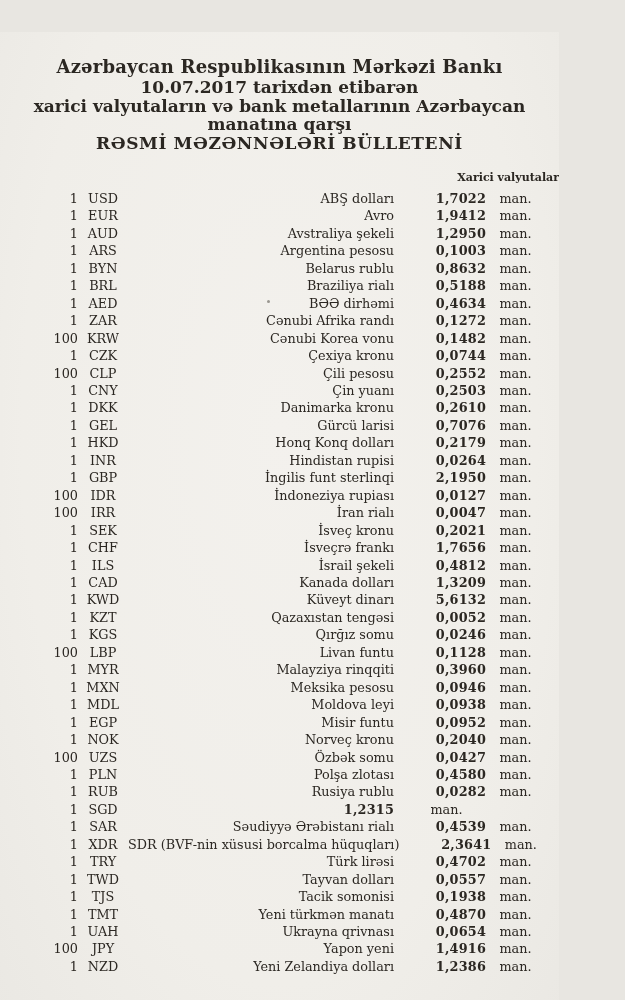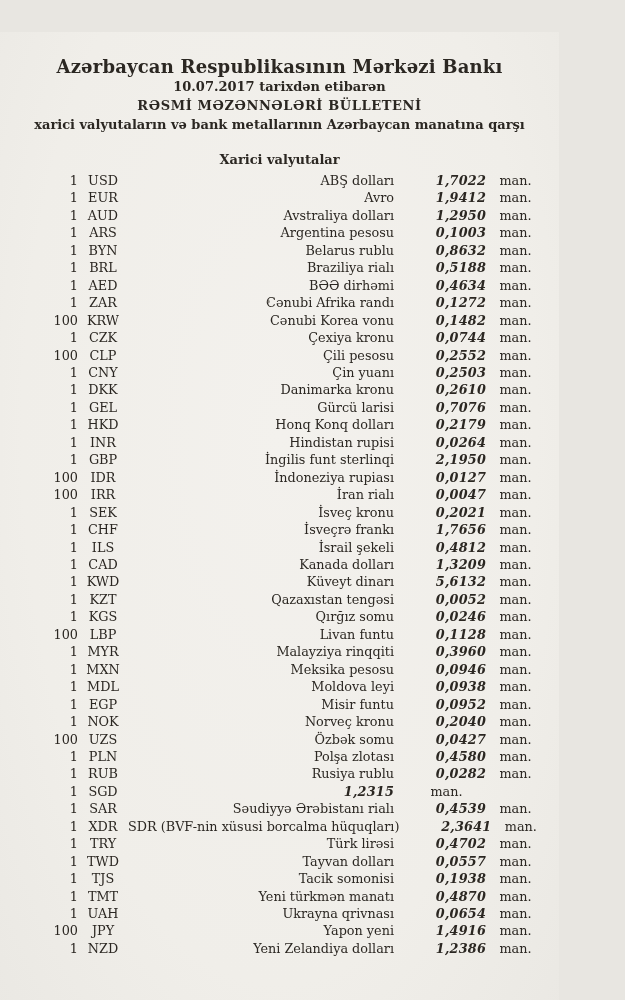--- a/index.html
+++ b/index.html
@@ -15,58 +15,58 @@
     color: #2b2722;
     overflow: hidden;
     margin-top: 32px;
   }
   header { padding-top: 24px; text-align: center; }
   .bank-name {
     font-size: 18px; font-weight: bold; line-height: 21px;
     letter-spacing: 0.2px;
   }
   .subline {
-    font-size: 13px; font-weight: bold; line-height: 18px; margin-top: 1px;
+    font-size: 17px; font-weight: bold; line-height: 18px; margin-top: 1px;
   }
   .caps { letter-spacing: 0.6px; }
   .section-title {
-    margin-top: 18px; text-align: center;
-    font-size: 13px; font-weight: bold; line-height: 16px;
+    margin-top: 18px; text-align: right;
+    font-size: 11px; font-weight: bold; line-height: 16px;
   }
   .rates-table {
     margin: 4px 0 0 30px;
     width: 502px;
   }
   .row {
     display: grid;
     grid-template-columns: 48px 50px 1fr 92px 46px;
     line-height: 17.45px;
     font-size: 12.8px;
     white-space: nowrap;
   }
   .qty  { text-align: right; }
   .code { text-align: center; }
   .name { text-align: right; overflow: visible; }
-  .rate { text-align: right; font-style: italic; font-weight: bold; letter-spacing: 0.2px; }
+  .rate { text-align: right; font-weight: bold; letter-spacing: 0.2px; }
   .unit { text-align: center; padding-left: 13px; }
   .speck {
     position: absolute; left: 267px; top: 268px;
     width: 3px; height: 3px; border-radius: 50%;
     background: #6a675f; opacity: 0.65;
   }
 </style>
 </head>
 <body>
 
 <div class="page">
   <header>
     <div class="bank-name">Azərbaycan Respublikasının Mərkəzi Bankı</div>
     <div class="subline">10.07.2017 tarixdən etibarən</div>
+    <div class="subline">xarici valyutaların və bank metallarının Azərbaycan manatına qarşı</div>
     <div class="subline caps">RƏSMİ MƏZƏNNƏLƏRİ BÜLLETENİ</div>
-    <div class="subline">xarici valyutaların və bank metallarının Azərbaycan manatına qarşı</div>
   </header>
 
   <div class="section-title">Xarici valyutalar</div>
 
   <div class="rates-table">
       <div class="row">
     <span class="qty">1</span>
     <span class="code">USD</span>
     <span class="name">ABŞ dolları</span>
     <span class="rate">1,7022</span>
@@ -75,21 +75,21 @@
       <div class="row">
     <span class="qty">1</span>
     <span class="code">EUR</span>
     <span class="name">Avro</span>
     <span class="rate">1,9412</span>
     <span class="unit">man.</span>
   </div>
       <div class="row">
     <span class="qty">1</span>
     <span class="code">AUD</span>
-    <span class="name">Avstraliya dolları</span>
+    <span class="name">Avstraliya şekeli</span>
     <span class="rate">1,2950</span>
     <span class="unit">man.</span>
   </div>
       <div class="row">
     <span class="qty">1</span>
     <span class="code">ARS</span>
     <span class="name">Argentina pesosu</span>
     <span class="rate">0,1003</span>
     <span class="unit">man.</span>
   </div>

